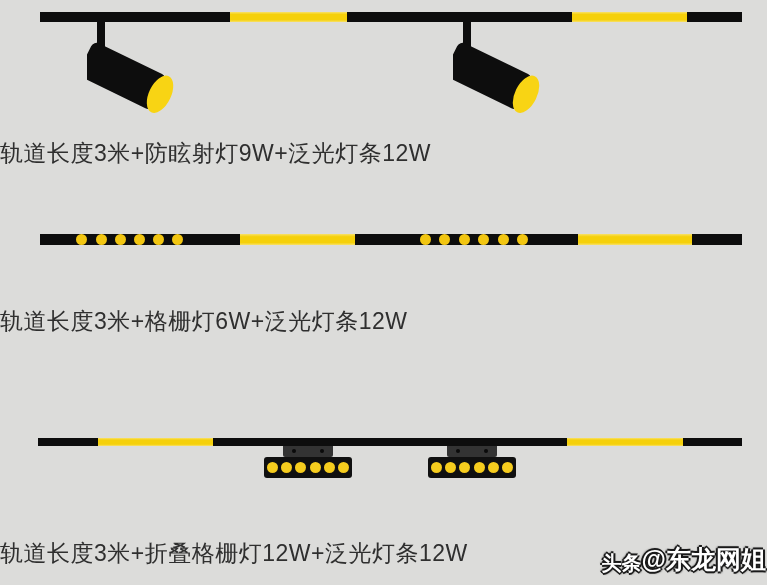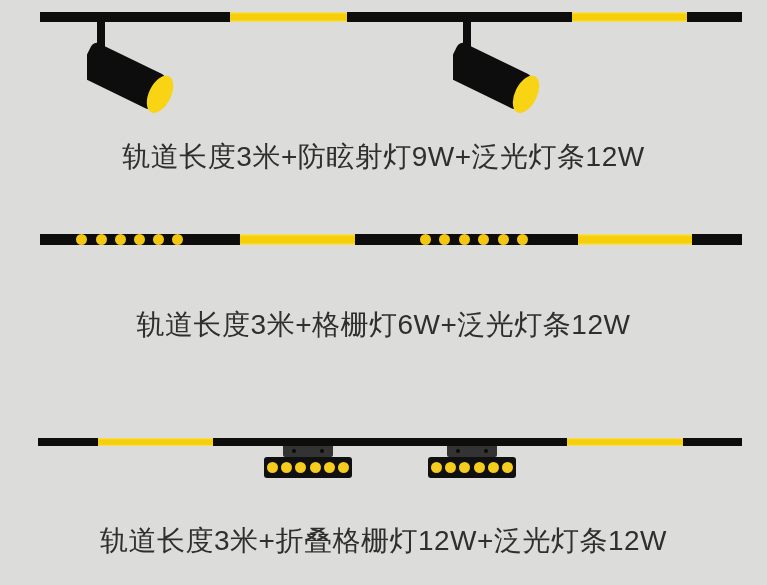--- a/index.html
+++ b/index.html
@@ -51,26 +51,26 @@
     background:#101010; border-radius:3px;
     display:flex; align-items:center; justify-content:space-evenly;
   }
   .gbar-1{left:264px;}
   .gbar-2{left:428px;}
   .gbar .bdot{width:11px; height:11px; border-radius:50%;
     background:radial-gradient(circle at 45% 40%, #f6cd1e 60%, #d9a607);}
 
   
   .caption{
-    position:absolute; left:0; width:100%; text-align:center;
-    font-size:28px; letter-spacing:0.5px; color:var(--caption); font-weight:400;
+    position:absolute; left:0; width:100%; text-align:left;
+    font-size:23px; letter-spacing:0.5px; color:var(--caption); font-weight:400;
   }
   .cap-1{top:138px;}
   .cap-2{top:306px;}
-  .cap-3{top:522px;}
+  .cap-3{top:538px;}
 
   
   .watermark{
     position:absolute; right:1px; bottom:8px; z-index:5;
     color:#ffffff; font-weight:700; white-space:nowrap;
     text-shadow:-2px 0 0 #1a1a1a, 2px 0 0 #1a1a1a, 0 -2px 0 #1a1a1a,
                 0 2px 0 #1a1a1a, 1px 1px 2px #000, -1px -1px 2px #000;
   }
   .wm-small{font-size:20px; vertical-align:-2px;}
   .wm-big{font-size:25px;}
@@ -148,14 +148,17 @@
     <span class="bdot"></span>
     <span class="bdot"></span>
     <span class="bdot"></span>
     <span class="bdot"></span>
     <span class="bdot"></span>
     <span class="bdot"></span>
   </div>
 
   <div class="caption cap-3">轨道长度3米+折叠格栅灯12W+泛光灯条12W</div>
 
+  <div class="watermark">
+    <span class="wm-small">头条</span><span class="wm-big">@东龙网姐</span>
+  </div>
 
 </div>
 
 </body></html>

